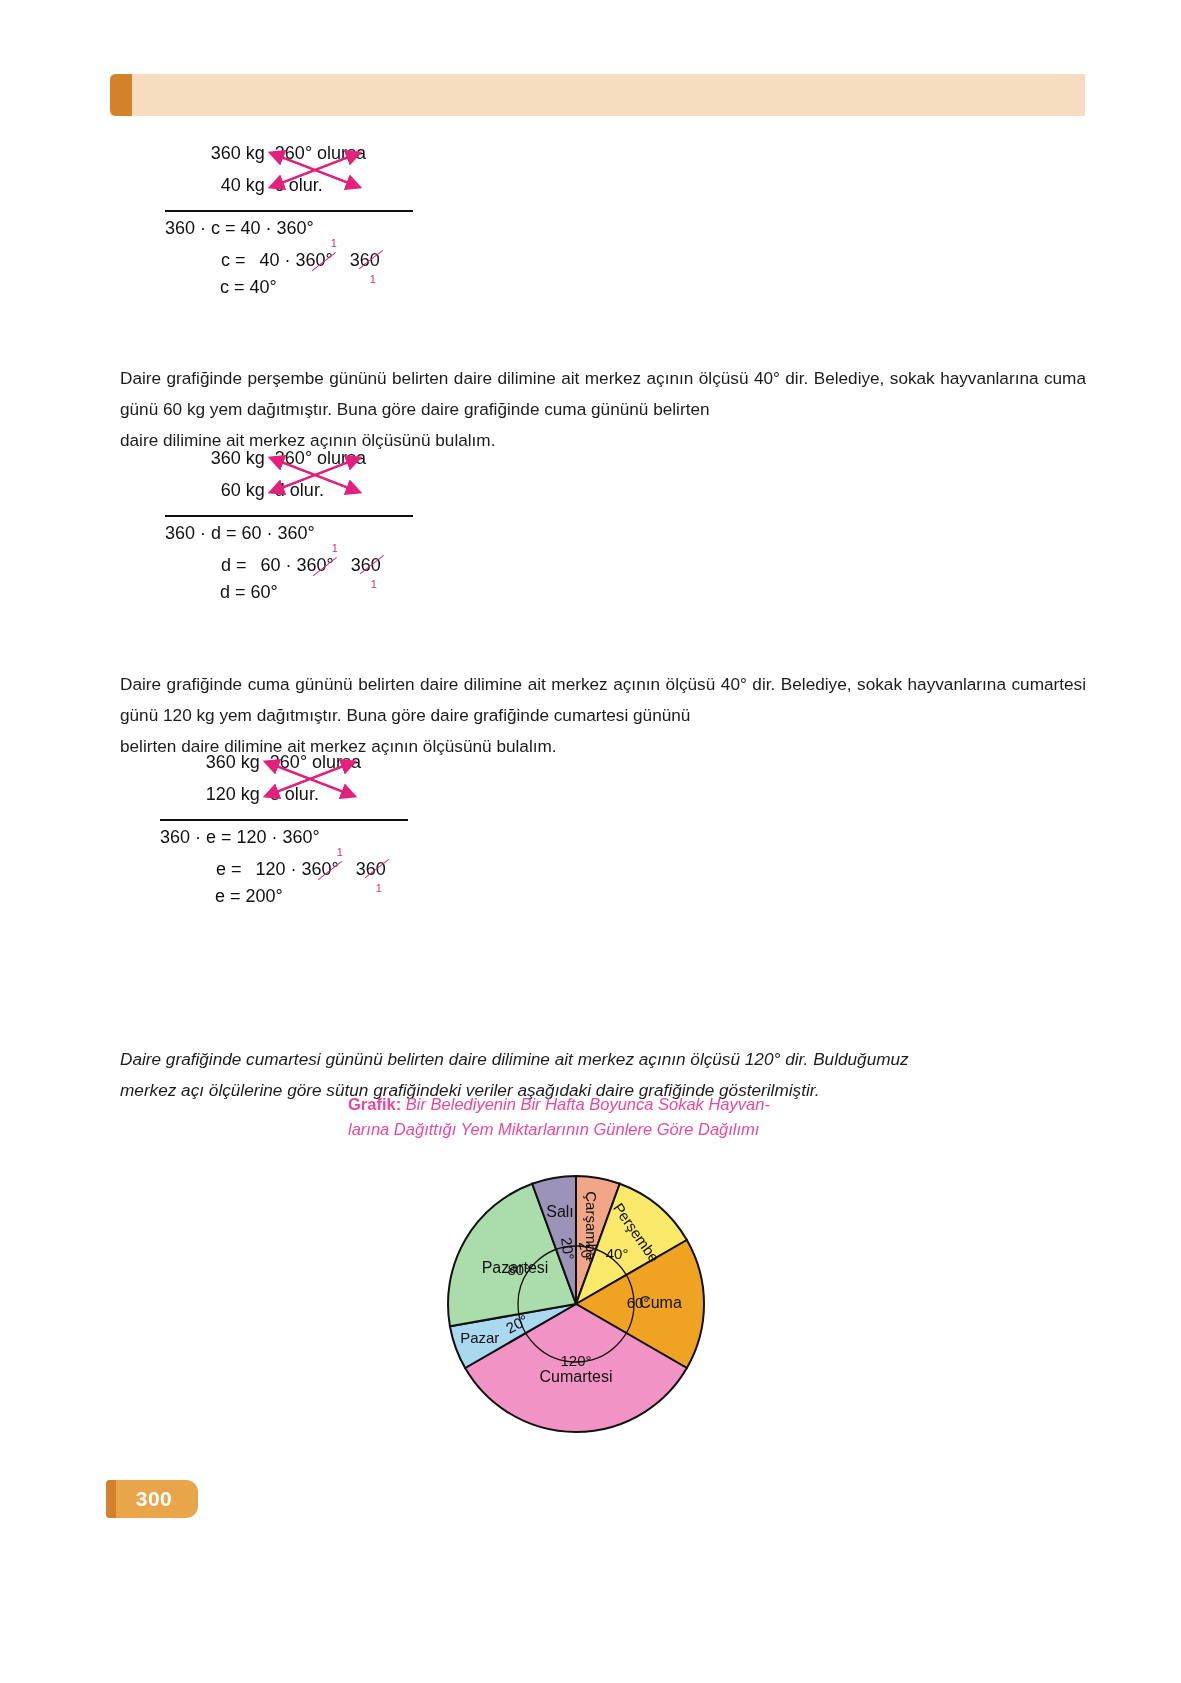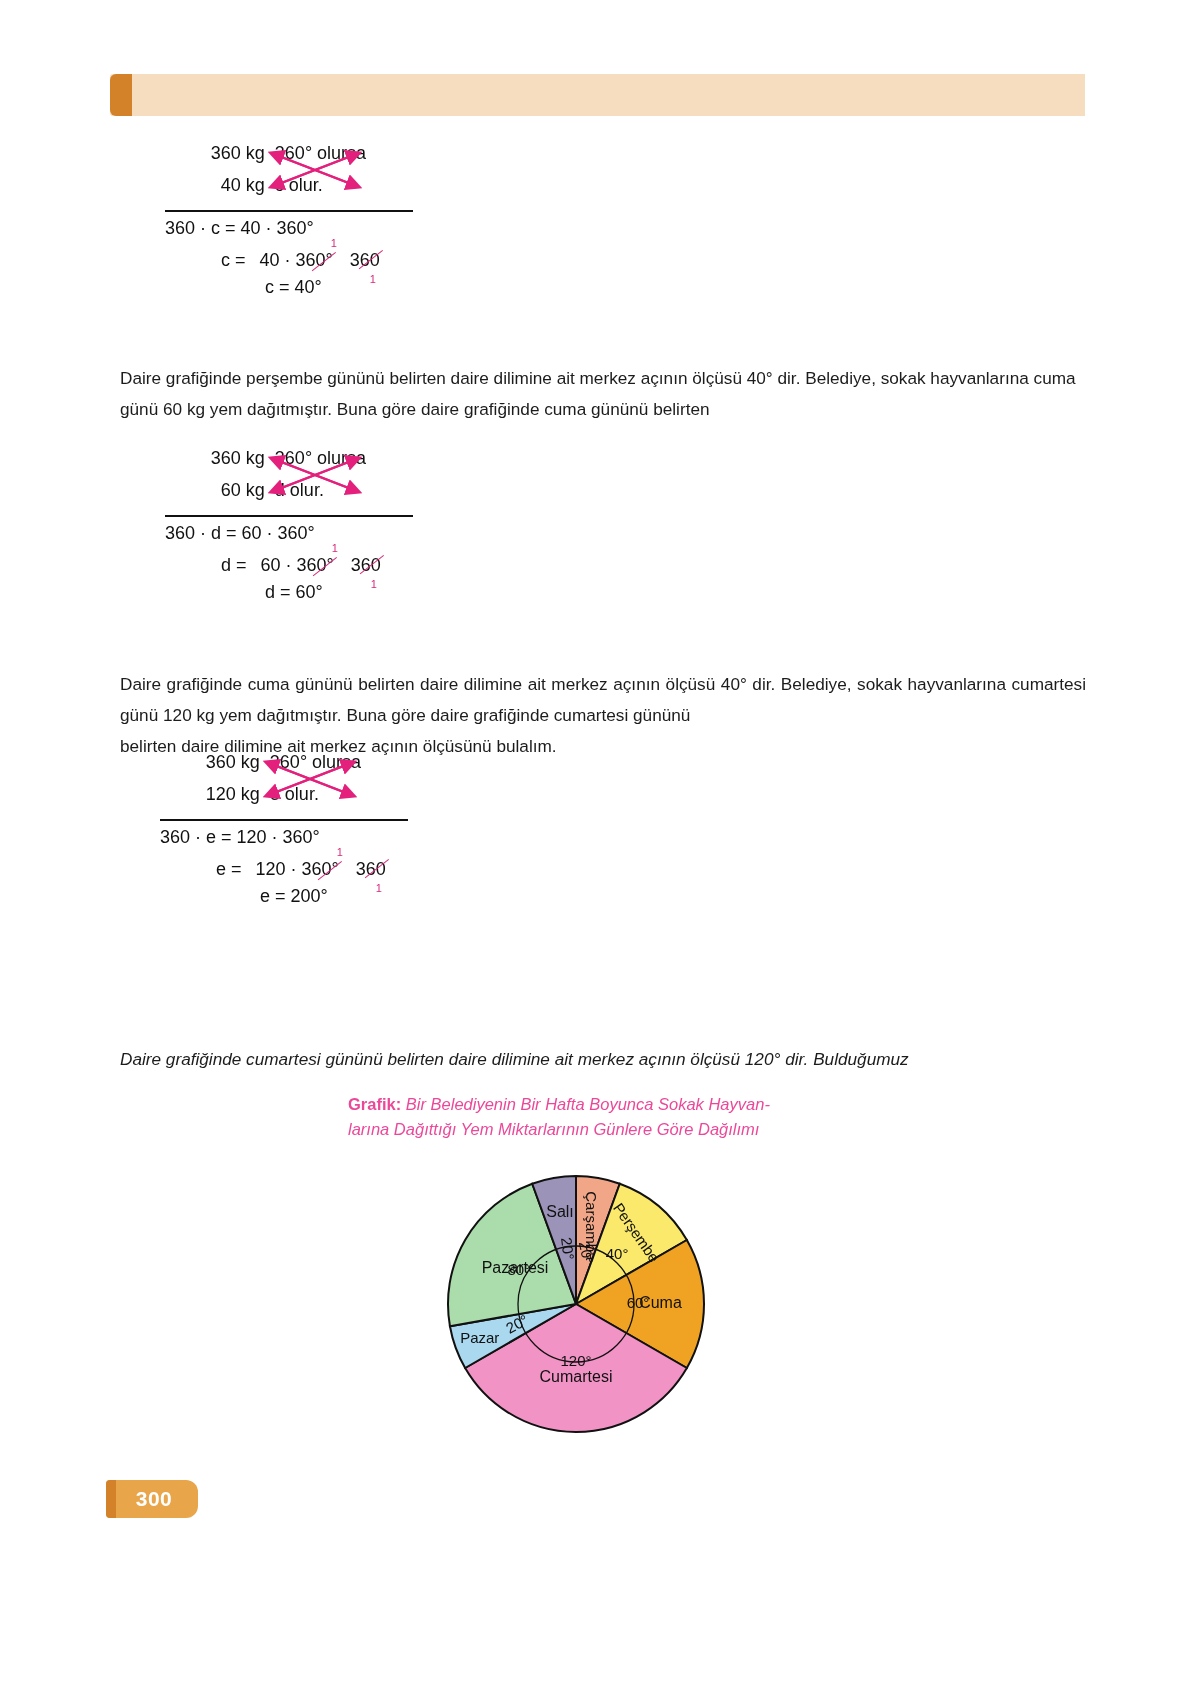--- a/index.html
+++ b/index.html
@@ -121,21 +121,21 @@
     color: #d62a7a;
   }
   .slash {
     position: absolute;
     width: 30px;
     height: 1.4px;
     background: #d62a7a;
     transform: rotate(-38deg);
   }
   .resline {
-    margin-left: 100px;
+    margin-left: 55px;
     margin-top: 6px;
     white-space: nowrap;
   }
 
   
   .chart-wrap {
     position: absolute;
     left: 348px;
     top: 1092px;
     width: 520px;
@@ -236,20 +236,21 @@
         <span class="cancel-one" style="bottom:-14px; right:10px;">1</span>
         <span class="slash" style="top:9px; right:0px;"></span>
       </span>
     </span>
   </div>
   <div class="resline">c = 40°</div>
 </div>
 
 <div class="para" style="top:347px;">
   <p>Daire grafiğinde perşembe gününü belirten daire dilimine ait merkez açının ölçüsü 40° dir. Belediye, sokak hayvanlarına cuma günü 60 kg yem dağıtmıştır. Buna göre daire grafiğinde cuma gününü belirten</p>
+  <p>daire dilimine ait merkez açının ölçüsünü bulalım.</p>
 </div>
 
 <div class="mathblock" style="left:165px; top:448px;">
   <div class="prop-grid">
     <div class="prop-row">
       <span class="prop-left">360 kg</span>
       <span class="prop-right">360° olursa</span>
     </div>
     <div class="prop-row">
       <span class="prop-left">60 kg</span>
@@ -331,20 +332,21 @@
         <span class="cancel-one" style="bottom:-14px; right:10px;">1</span>
         <span class="slash" style="top:9px; right:0px;"></span>
       </span>
     </span>
   </div>
   <div class="resline">e = 200°</div>
 </div>
 
 <div class="para" style="top:1028px;font-style:italic;">
   <p>Daire grafiğinde cumartesi gününü belirten daire dilimine ait merkez açının ölçüsü 120° dir. Bulduğumuz</p>
+  <p>merkez açı ölçülerine göre sütun grafiğindeki veriler aşağıdaki daire grafiğinde gösterilmiştir.</p>
 </div>
 
 <div class="chart-wrap">
   <div class="chart-title">
     <b>Grafik:</b>
     <span>Bir Belediyenin Bir Hafta Boyunca Sokak Hayvan-</span>
     <span>larına Dağıttığı Yem Miktarlarının Günlere Göre Dağılımı</span>
   </div>
   <div class="pie-holder">
     <svg id="pie-svg" width="520" height="280" viewBox="0 0 520 280">

